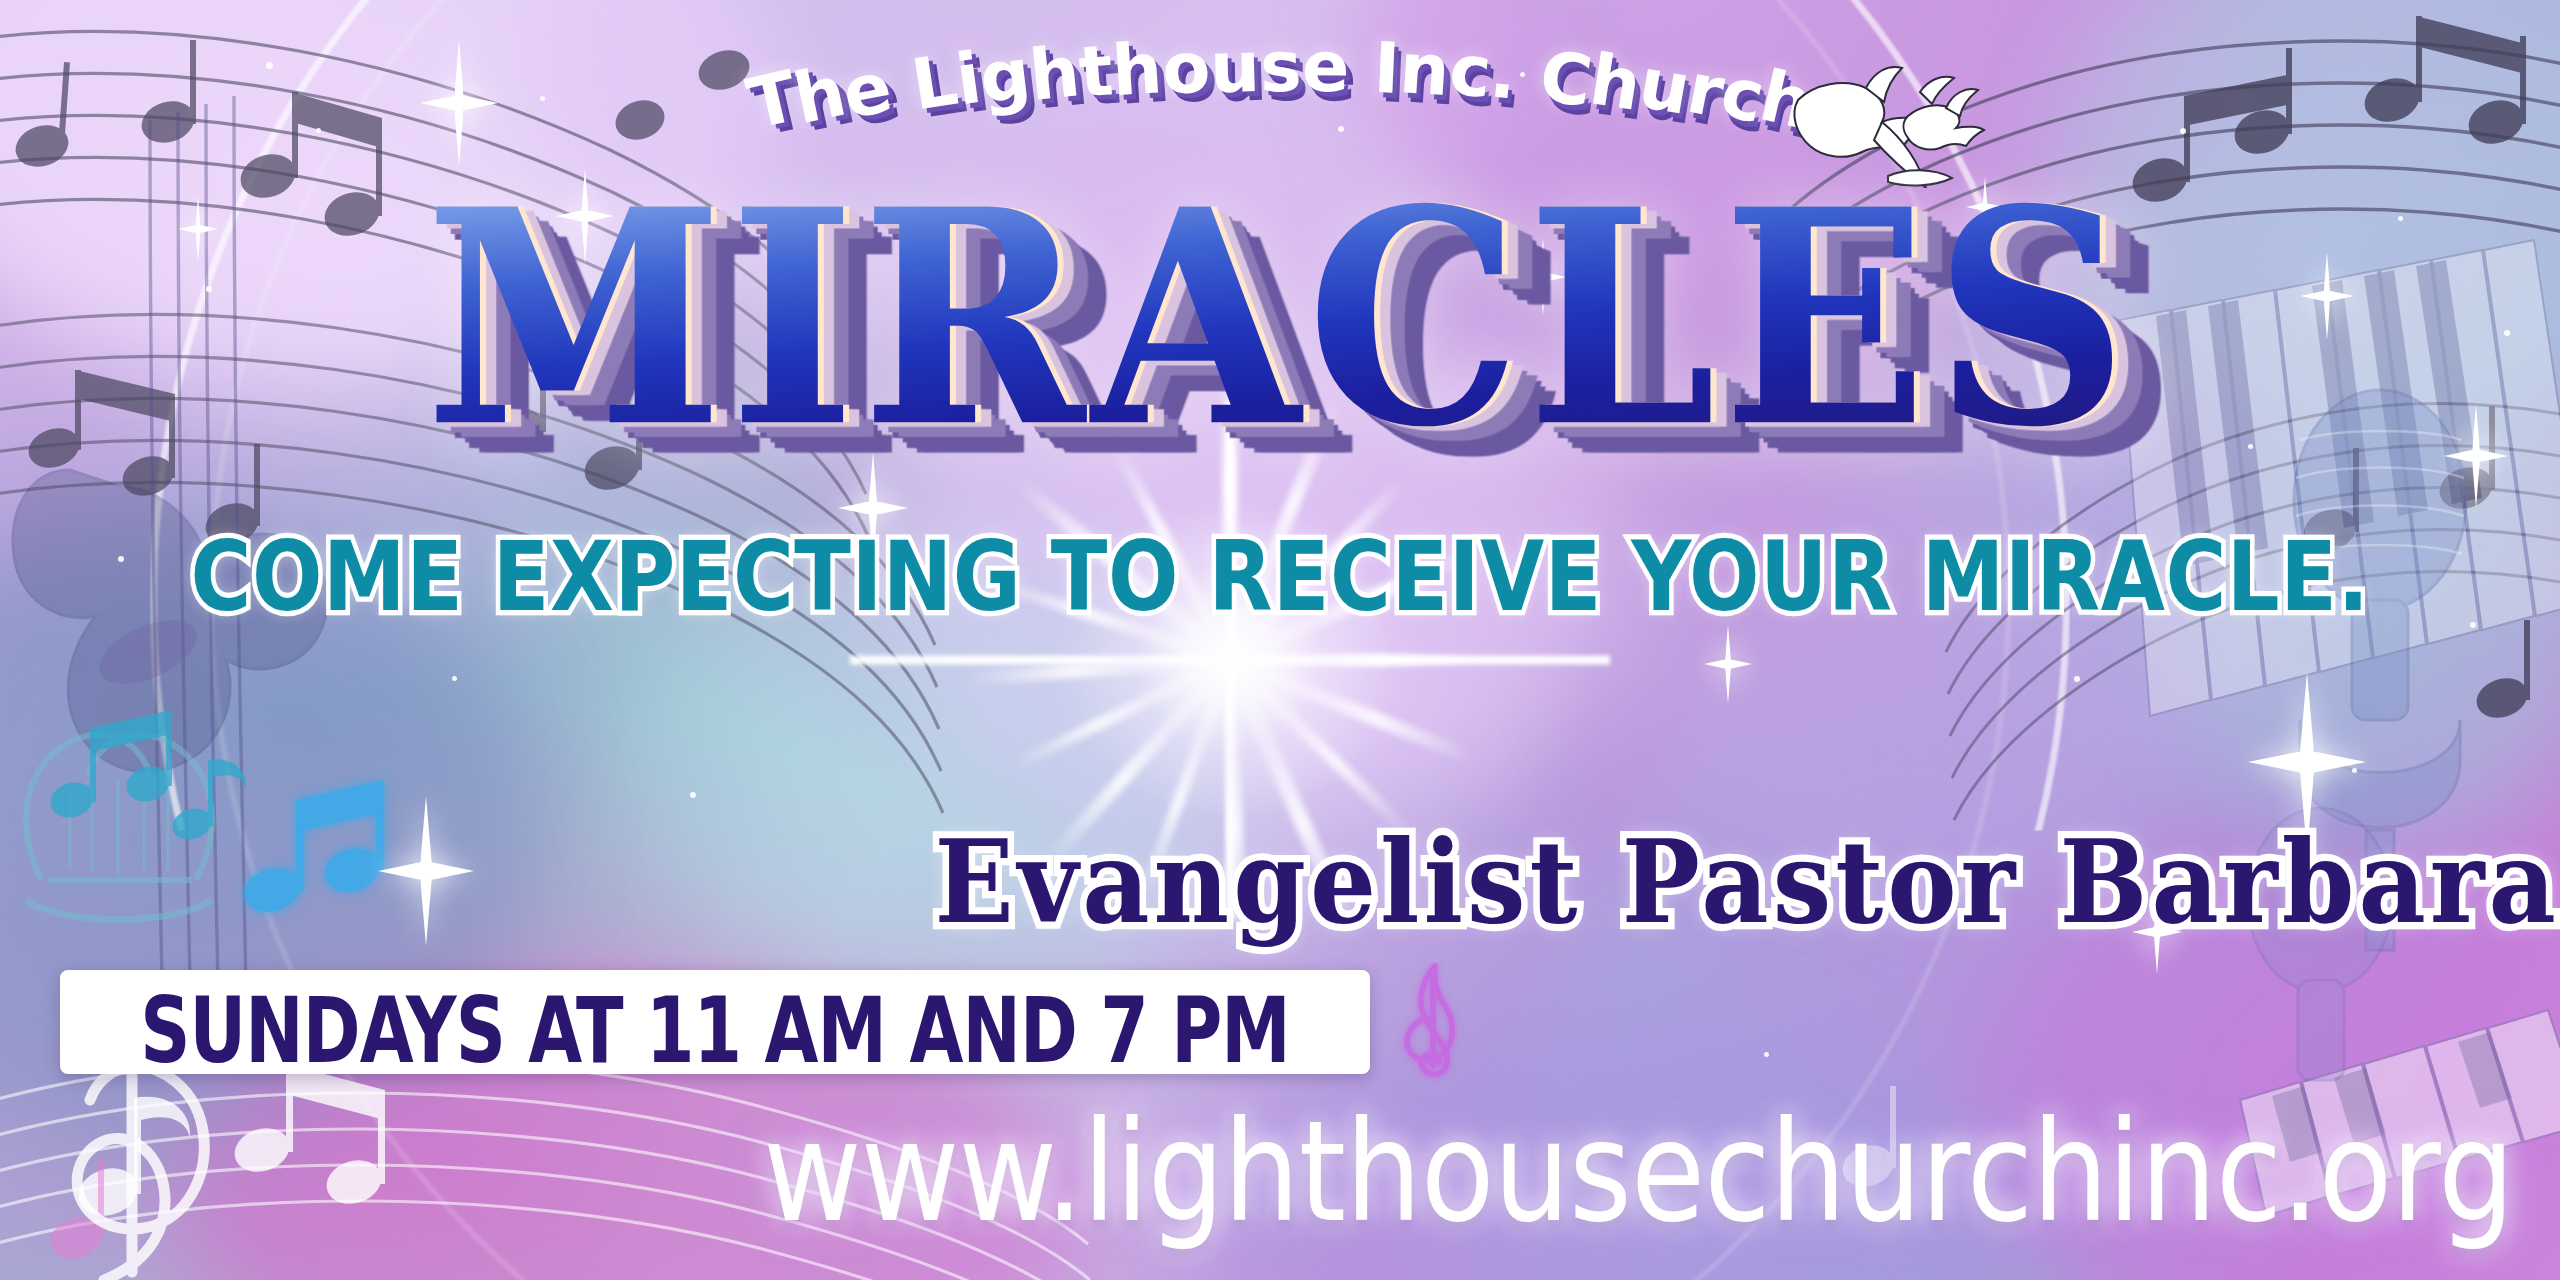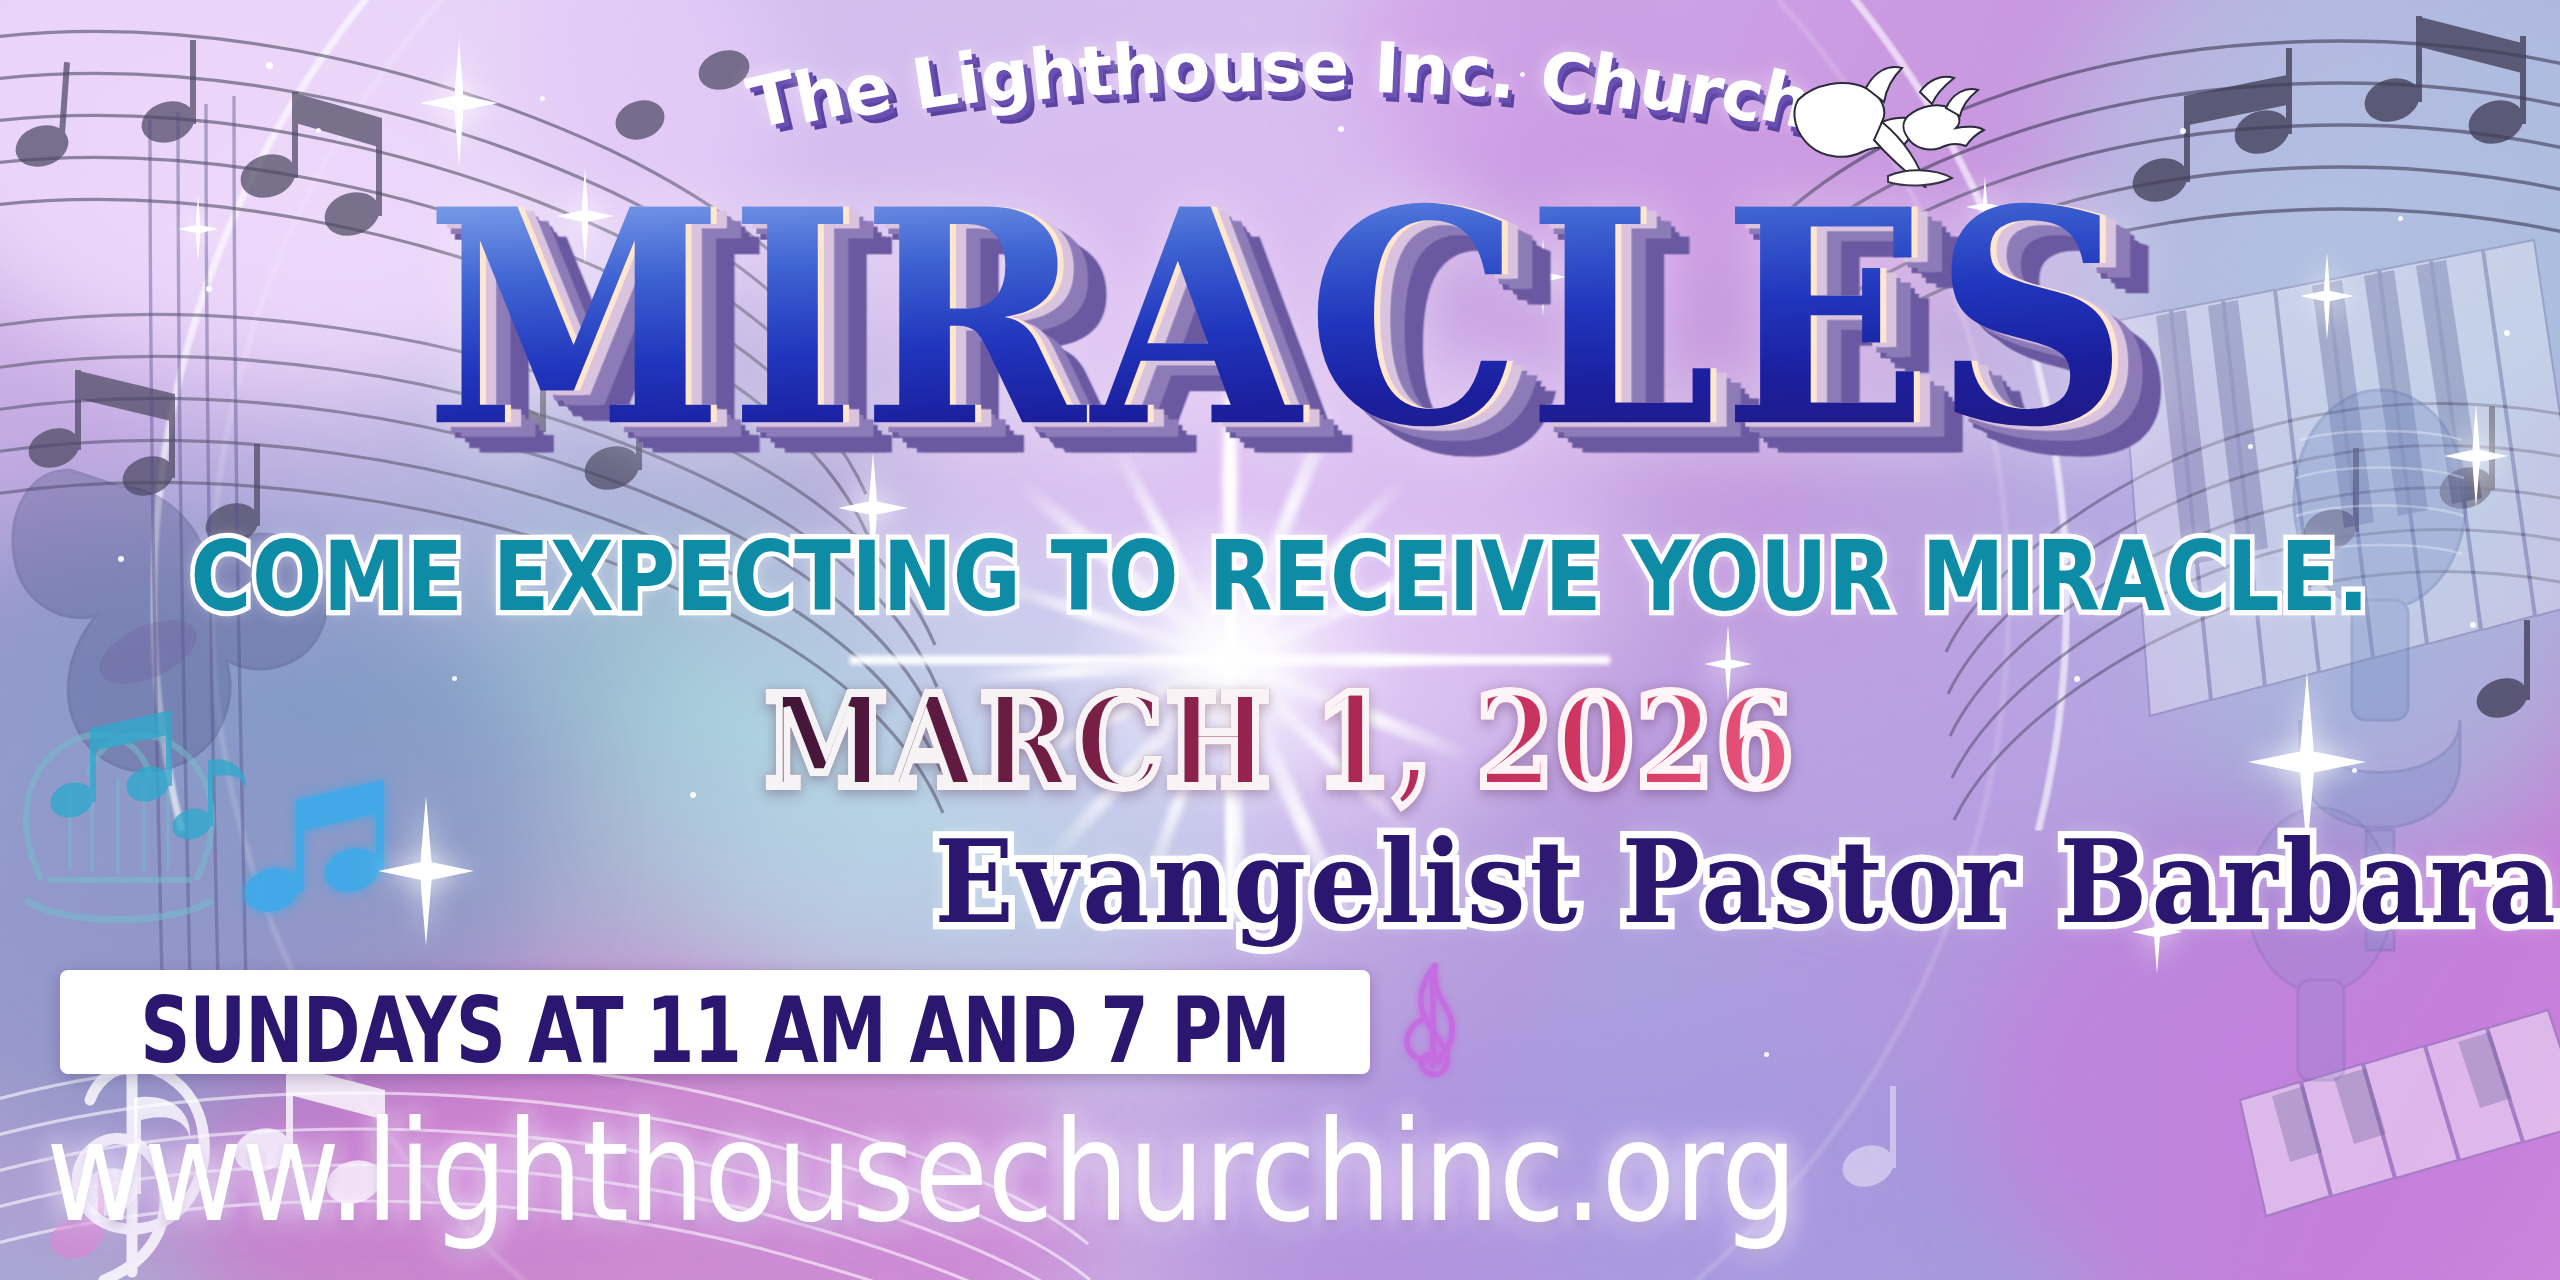--- a/index.html
+++ b/index.html
@@ -184,21 +184,21 @@
     font-size:75px; color:#2b1670; letter-spacing:-1px;
     transform:scaleY(1.22) scaleX(0.93); display:inline-block;
     white-space:nowrap;
   }
   #clef-divider {
     position:absolute; left:1393px; top:962px; width:90px; height:120px;
   }
 
   
   #website {
-    position:absolute; left:0; top:1098px; width:2560px; text-align:left;
+    position:absolute; left:0; top:1098px; width:2560px; text-align:right;
   }
   #website span {
     display:inline-block;
     font-family:"DejaVu Sans", sans-serif; font-weight:normal;
     font-size:127px; letter-spacing:-1px; color:#ffffff;
     transform:scaleY(1.1) scaleX(0.95);
     text-shadow:0 0 22px rgba(255,255,255,0.85), 0 0 46px rgba(220,190,255,0.75), 0 4px 10px rgba(90,50,130,0.35);
   }
 </style>
 </head>
@@ -548,23 +548,20 @@
   </div>
 
   <div id="tagline">
     <span>COME EXPECTING TO RECEIVE YOUR MIRACLE.</span>
   </div>
 
   <div id="miracles-wrap">
     <span id="miracles">MIRACLES</span>
   </div>
 
-  <div id="date-line">
-    <span>MARCH 1, 2026</span>
-  </div>
 
   <div id="pastor-line">
     <span>Evangelist Pastor Barbara</span>
   </div>
 
   <div id="time-bars">
     <div class="time-bar" id="bar-sundays">
       <span>SUNDAYS AT 11 AM AND 7 PM</span>
     </div>
   </div>

